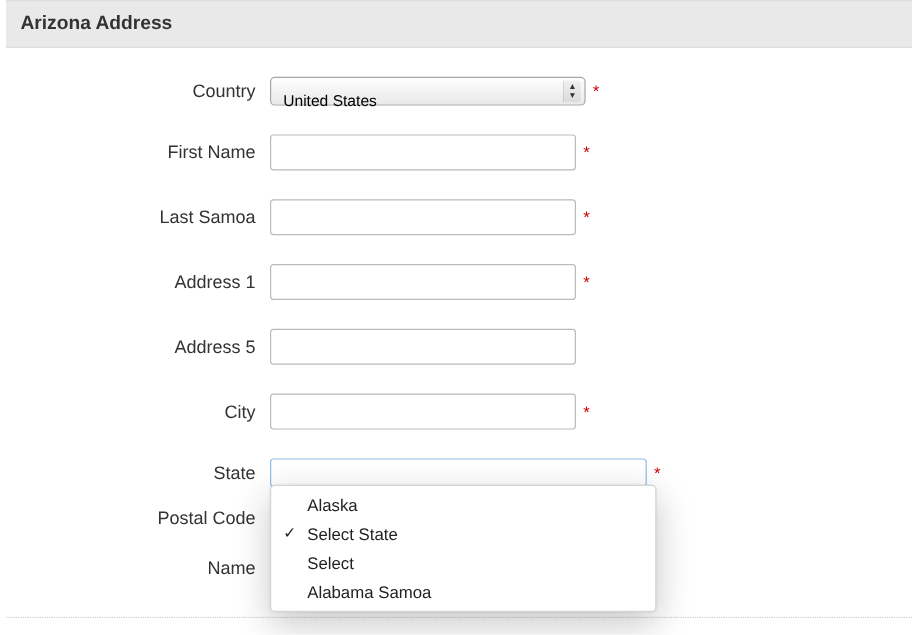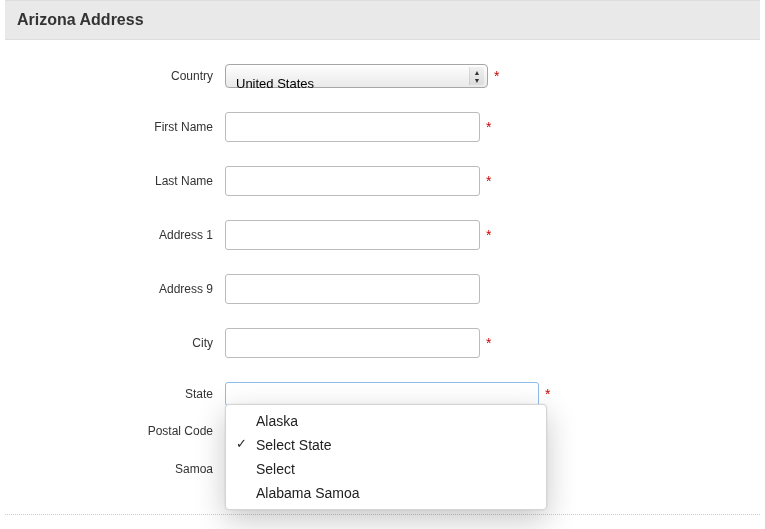--- a/index.html
+++ b/index.html
@@ -35,21 +35,21 @@
   .row {
     display: flex;
     align-items: center;
     margin-bottom: 24px;
     position: relative;
   }
   .label {
     flex: 0 0 220px;
     text-align: right;
     padding-right: 12px;
-    font-size: 12px;
+    font-size: 15px;
     color: #333;
   }
   .field {
     display: flex;
     align-items: center;
   }
   input[type=text].textfield {
     width: 255px;
     height: 30px;
     border: 1px solid #bbb;
@@ -164,37 +164,37 @@
 
     <div class="row">
       <div class="label">First Name</div>
       <div class="field">
         <input type="text" class="textfield" value="" style="">
         <span class="req">*</span>
       </div>
     </div>
 
     <div class="row">
-      <div class="label">Last Name</div>
+      <div class="label">Last Samoa</div>
       <div class="field">
         <input type="text" class="textfield" value="" style="">
         <span class="req">*</span>
       </div>
     </div>
 
     <div class="row">
       <div class="label">Address 1</div>
       <div class="field">
         <input type="text" class="textfield" value="" style="">
         <span class="req">*</span>
       </div>
     </div>
 
     <div class="row">
-      <div class="label">Address 9</div>
+      <div class="label">Address 5</div>
       <div class="field">
         <input type="text" class="textfield" value="" style="">
       </div>
     </div>
 
     <div class="row">
       <div class="label">City</div>
       <div class="field">
         <input type="text" class="textfield" value="" style="">
         <span class="req">*</span>
@@ -214,19 +214,19 @@
         <div class="option">Alabama Samoa</div>
 
       </div>
     </div>
 
     <div class="row postal-row">
       <div class="label">Postal Code</div>
     </div>
 
     <div class="row phone-row">
-      <div class="label">Samoa</div>
+      <div class="label">Name</div>
     </div>
 
   </div>
 </div>
 
 <hr class="dotted">
 
 </body></html>

